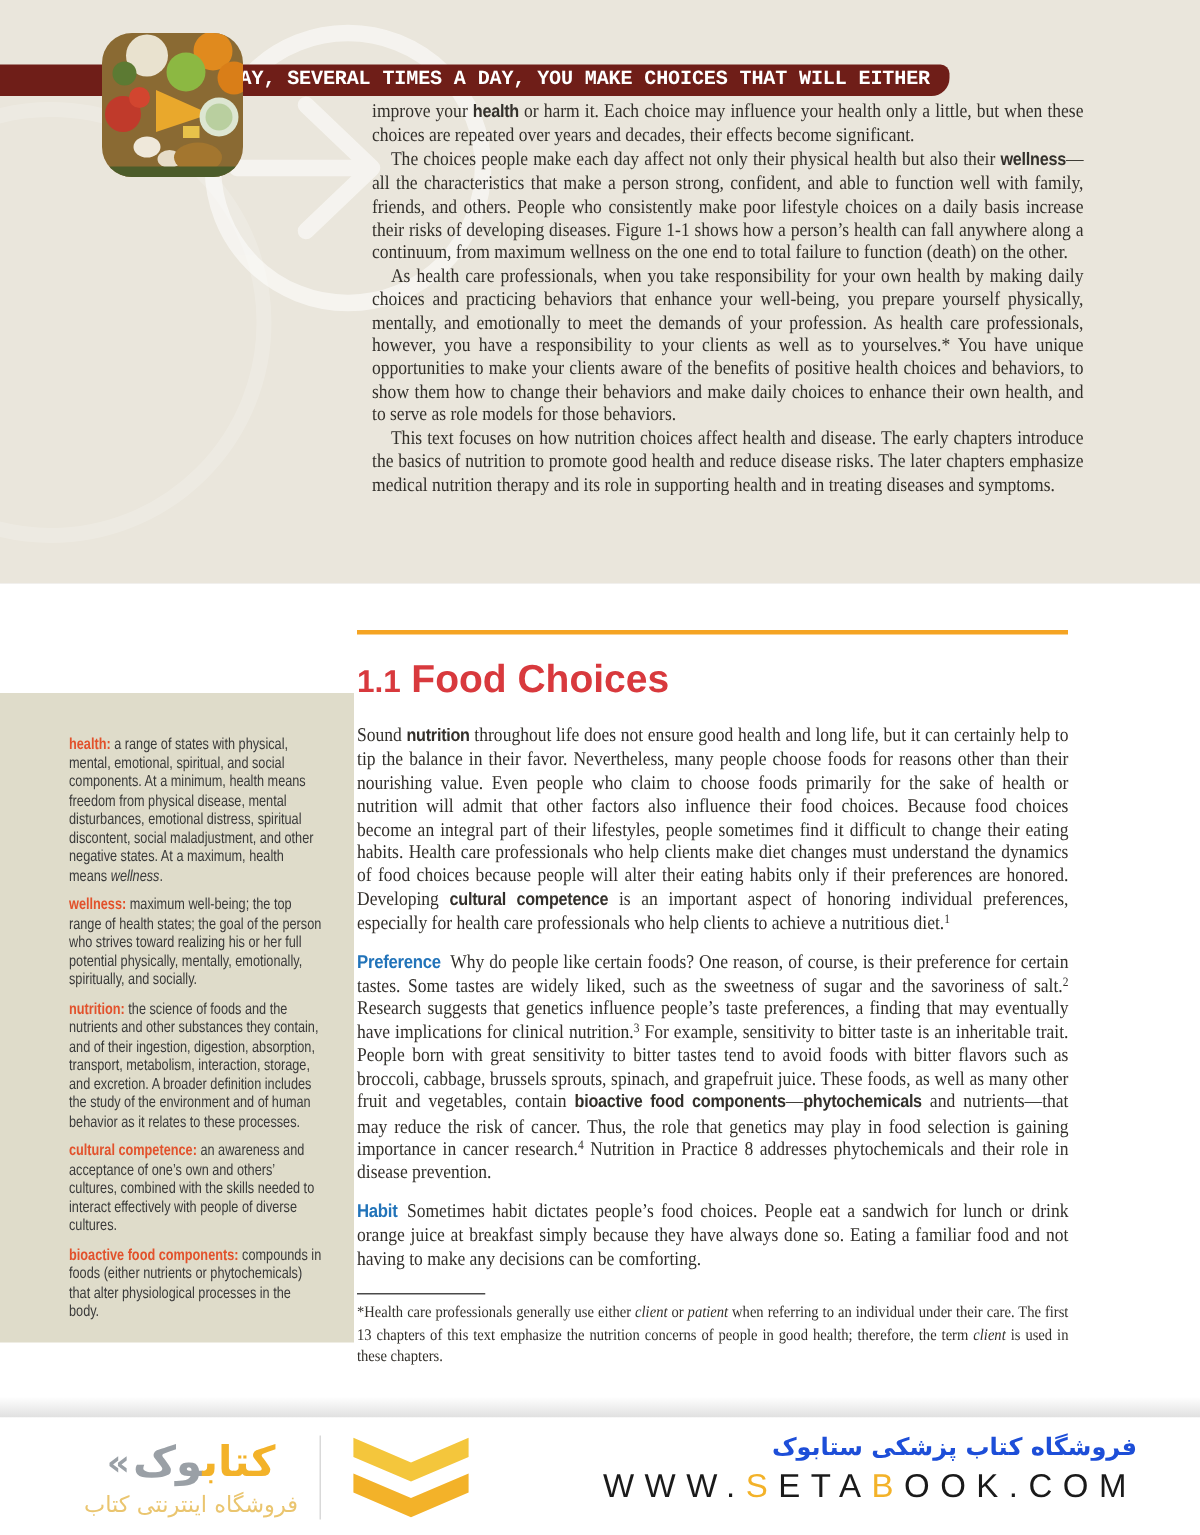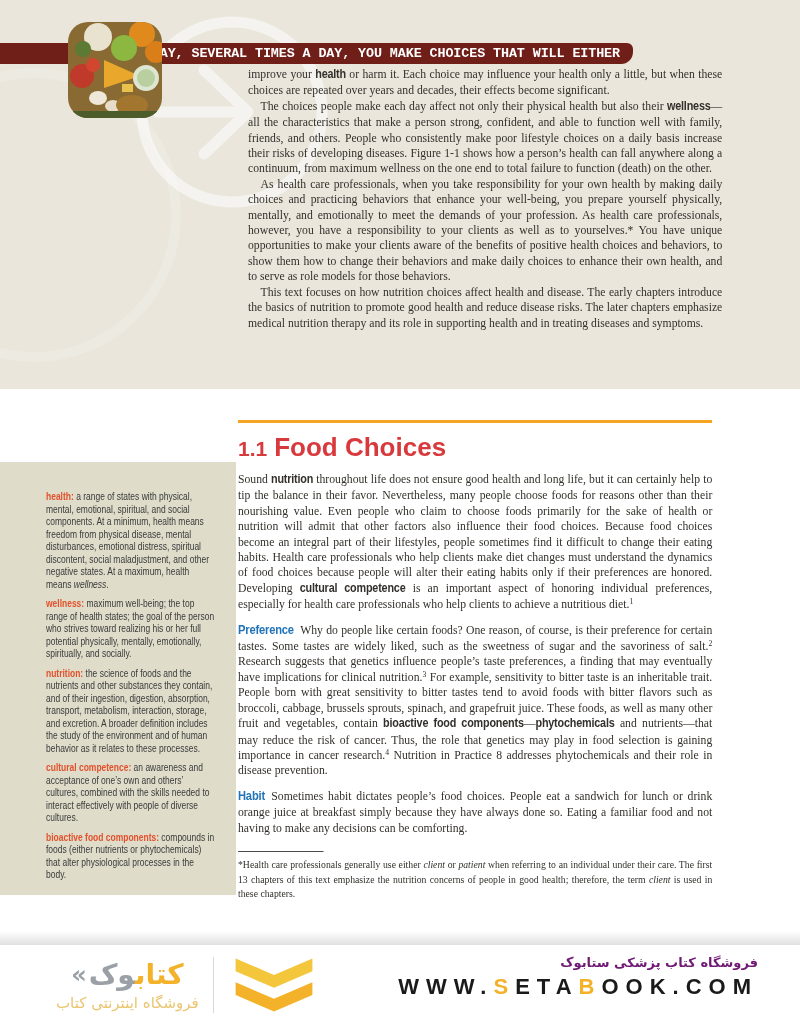--- a/index.html
+++ b/index.html
@@ -37,21 +37,21 @@
         padding:28px 12px 14px 46px;box-sizing:border-box;}
   .sidebar-squeeze{width:212px;transform:scaleX(0.80);transform-origin:0 0;
         font-family:"Liberation Sans",sans-serif;font-size:10.6px;line-height:12.5px;color:#3a3a3a;}
   .def{margin:0 0 7px 0;text-align:left;}
   .def:last-child{margin-bottom:0;}
   .def-term{color:#e2512b;font-weight:bold;}
 
   .maincol{position:absolute;left:238px;top:0;width:474px;}
   .rule{margin-top:31px;height:3px;width:474px;background:#f5a423;}
   .section-title{margin:9px 0 0 0;font-family:"Liberation Sans",sans-serif;color:#d8393d;
-        font-weight:bold;font-size:26px;line-height:30px;}
+        font-weight:bold;font-size:26px;line-height:40px;}
   .sec-num{font-size:21px;margin-right:7px;}
   .maincol .squeeze{margin-top:7px;}
   .lead{font-family:"Liberation Sans",sans-serif;font-weight:bold;color:#2173b9;
         font-size:12.4px;margin-right:7px;letter-spacing:-0.2px;}
   .footnote-rule{width:95px;border:none;border-top:1px solid #4a4a4a;margin:16px 0 0 0;}
   .footnote{margin-top:5px !important;font-size:10.8px !important;line-height:14.6px !important;}
 
   .shadow-band{position:absolute;left:0;top:542px;width:800px;height:14px;
         background:linear-gradient(180deg,rgba(0,0,0,0),rgba(0,0,0,0.12));pointer-events:none;}
 
@@ -61,22 +61,22 @@
   .wordmark{display:flex;flex-direction:column;align-items:center;}
   .word{display:flex;align-items:center;font-family:"DejaVu Sans",sans-serif;
         font-weight:bold;font-size:28px;line-height:34px;}
   .word .g{color:#9aa0a6;}
   .word .y{color:#f3b229;}
   .word .guil{margin-right:2px;font-size:24px;}
   .caption{font-family:"DejaVu Sans",sans-serif;font-size:15px;color:#eac56f;margin-top:2px;}
   .divider{width:1px;height:56px;background:#d9d9d9;}
   .emblem{line-height:0;}
   .brand-right{position:absolute;right:42px;top:10px;text-align:right;}
-  .fa-title{font-family:"DejaVu Sans",sans-serif;font-size:13px;color:#701a75;font-weight:bold;}
-  .url{margin-top:4px;font-family:"Liberation Sans",sans-serif;font-weight:bold;
+  .fa-title{font-family:"DejaVu Sans",sans-serif;font-size:16px;color:#1d4ed8;font-weight:bold;}
+  .url{margin-top:4px;font-family:"Liberation Sans",sans-serif;font-weight:normal;
         font-size:22px;letter-spacing:7px;color:#1a1a1a;white-space:nowrap;}
   .url .seg-y{color:#f3b229;}
 </style>
 </head>
 <body>
 
 <div class="page">
 
   <section class="top">
 

